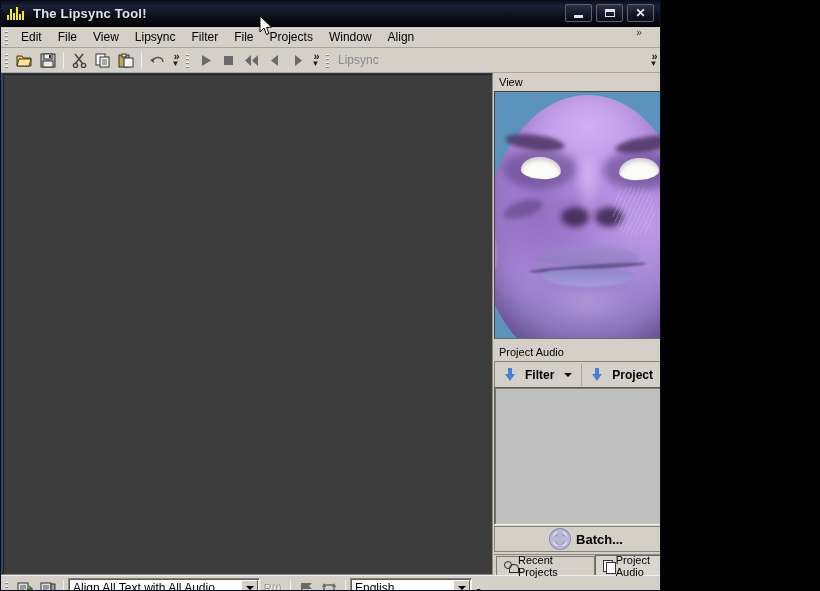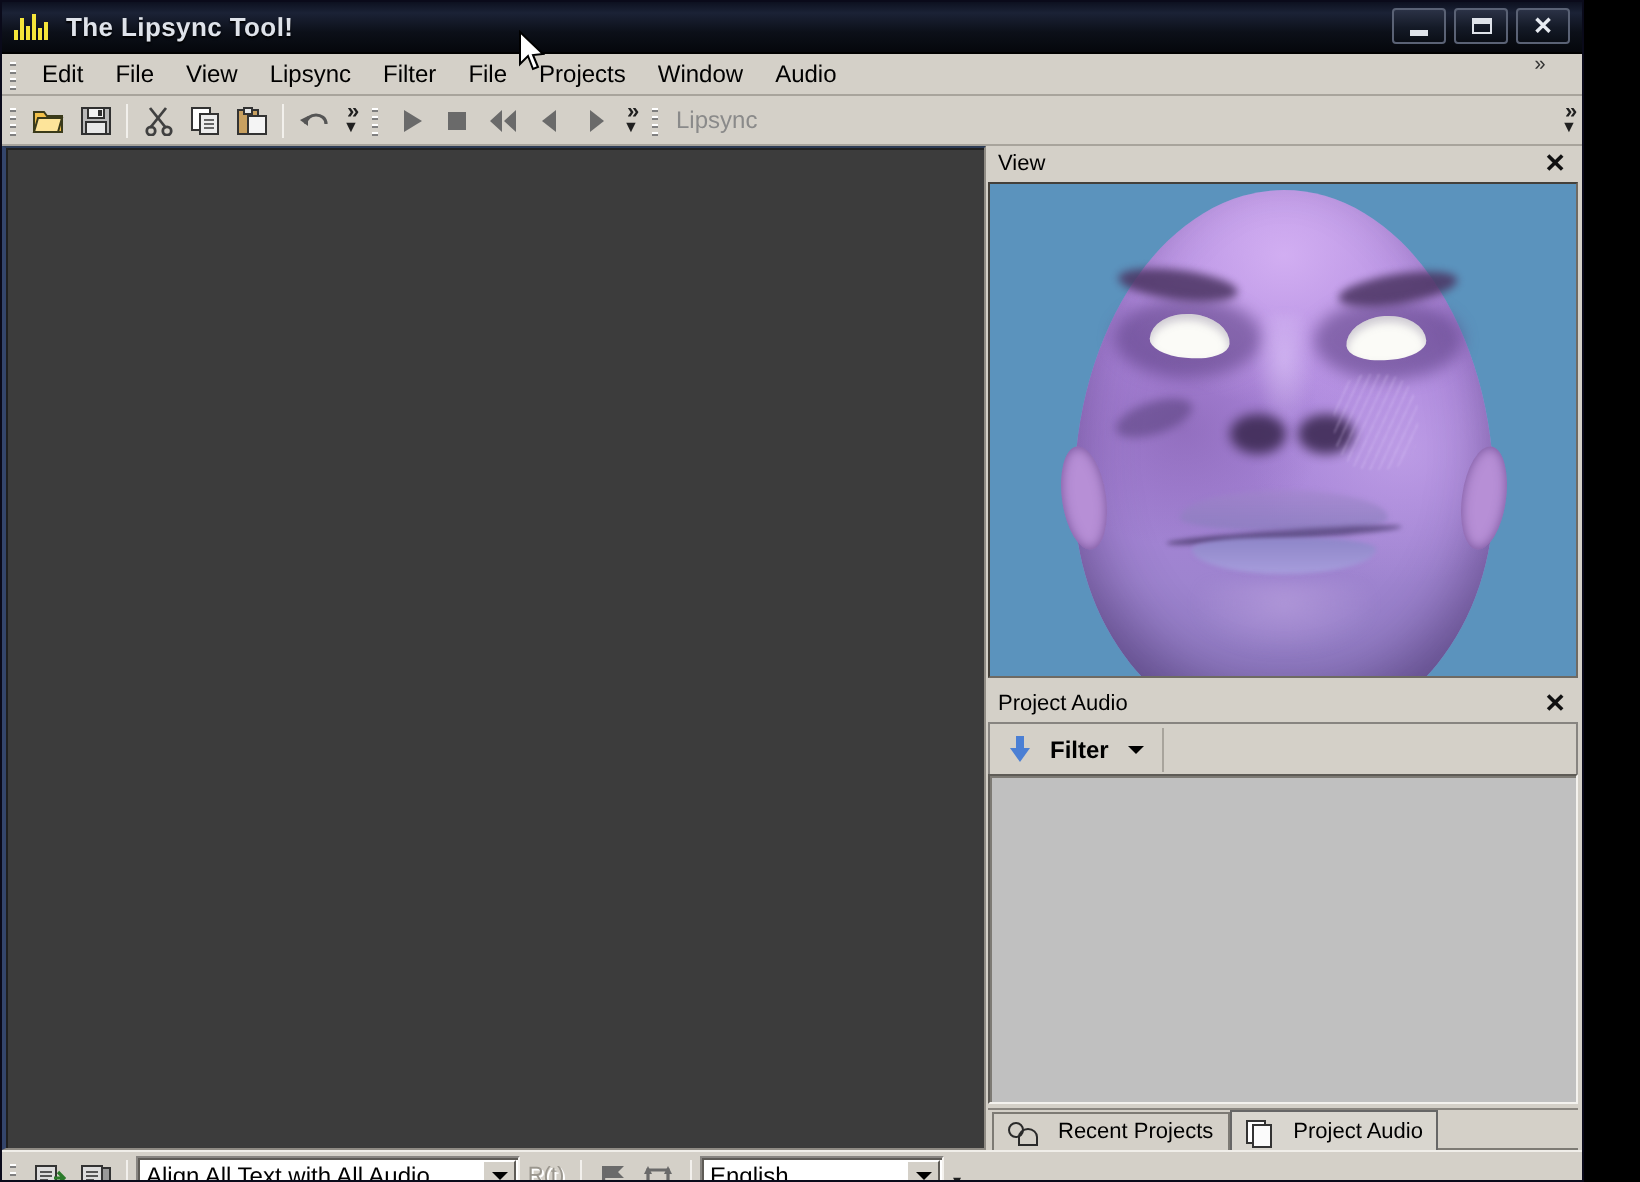--- a/index.html
+++ b/index.html
@@ -6,21 +6,21 @@
   html, body {
     width: 820px; height: 591px;
     overflow: hidden;
     font-family: "Liberation Sans", sans-serif;
     font-size: 11px;
     background: #000;
   }
 
   #app {
     position: relative;
-    width: 792px; height: 591px;
+    width: 661px; height: 591px;
     background: #d4d0c8;
     border: 1px solid #0a0a1a;
     overflow: hidden;
   }
 
   
   .titlebar {
     position: relative;
     height: 26px;
     background: linear-gradient(to bottom, #0d1120 0%, #1b2236 22%, #0c1019 60%, #05070c 100%);
@@ -298,21 +298,21 @@
   .tabs-row {
     height: 21px; flex:0 0 auto;
     display:flex; align-items:flex-end;
     background:#d4d0c8;
     border-top: 1px solid #8a8680;
     padding-left: 2px;
     margin-top: 2px;
   }
   .tab {
     height: 19px;
-    display:flex; align-items:center; gap:11px;
+    display:flex; align-items:center; gap:0;
     padding: 0 7px;
     font-size: 11px; color:#000;
     background:#d4d0c8;
     border:1px solid #7d7a74;
     border-bottom: none;
     margin-right: 0;
     cursor: default;
   }
   .tab.active { background:#d9d6cf; height:20px; font-weight:normal; border-color:#666; }
   .tab-rest { flex:1 1 auto; border-bottom:1px solid #7d7a74;}
@@ -390,21 +390,21 @@
   <div class="menubar">
     <div class="gripper"></div>
     <div class="menu-item">Edit</div>
     <div class="menu-item">File</div>
     <div class="menu-item">View</div>
     <div class="menu-item">Lipsync</div>
     <div class="menu-item">Filter</div>
     <div class="menu-item">File</div>
     <div class="menu-item">Projects</div>
     <div class="menu-item">Window</div>
-    <div class="menu-item">Audio</div>
+    <div class="menu-item">Align</div>
     <div class="menu-overflow">
       <div class="c1">»</div>
     </div>
   </div>
 
   <div class="toolbar-row">
     <div class="gripper"></div>
 
     <div class="tb-btn">
       <svg width="17" height="15" viewBox="0 0 17 15">
@@ -547,24 +547,35 @@
           <span class="panel-close">✕</span>
         </div>
 
         <div class="pa-toolbar">
           <div class="pa-btn">
             <span class="arrow-down-blue"></span>
             <span class="lbl">Filter</span>
             <span class="caret"></span>
           </div>
           <div class="pa-btn-sep"></div>
+          <div class="pa-btn">
+            <span class="arrow-down-blue"></span>
+            <span class="lbl">Project</span>
+            <span class="caret"></span>
+          </div>
         </div>
 
         <div class="pa-list"></div>
 
+        <div class="batch-bar">
+          <div class="batch-btn">
+            <span class="gear"></span>
+            <span>Batch...</span>
+          </div>
+        </div>
 
         <div class="tabs-row">
           <div class="tab">
             <span class="ic-people"></span>
             <span>Recent Projects</span>
           </div>
           <div class="tab active">
             <span class="ic-docs"></span>
             <span>Project Audio</span>
           </div>

